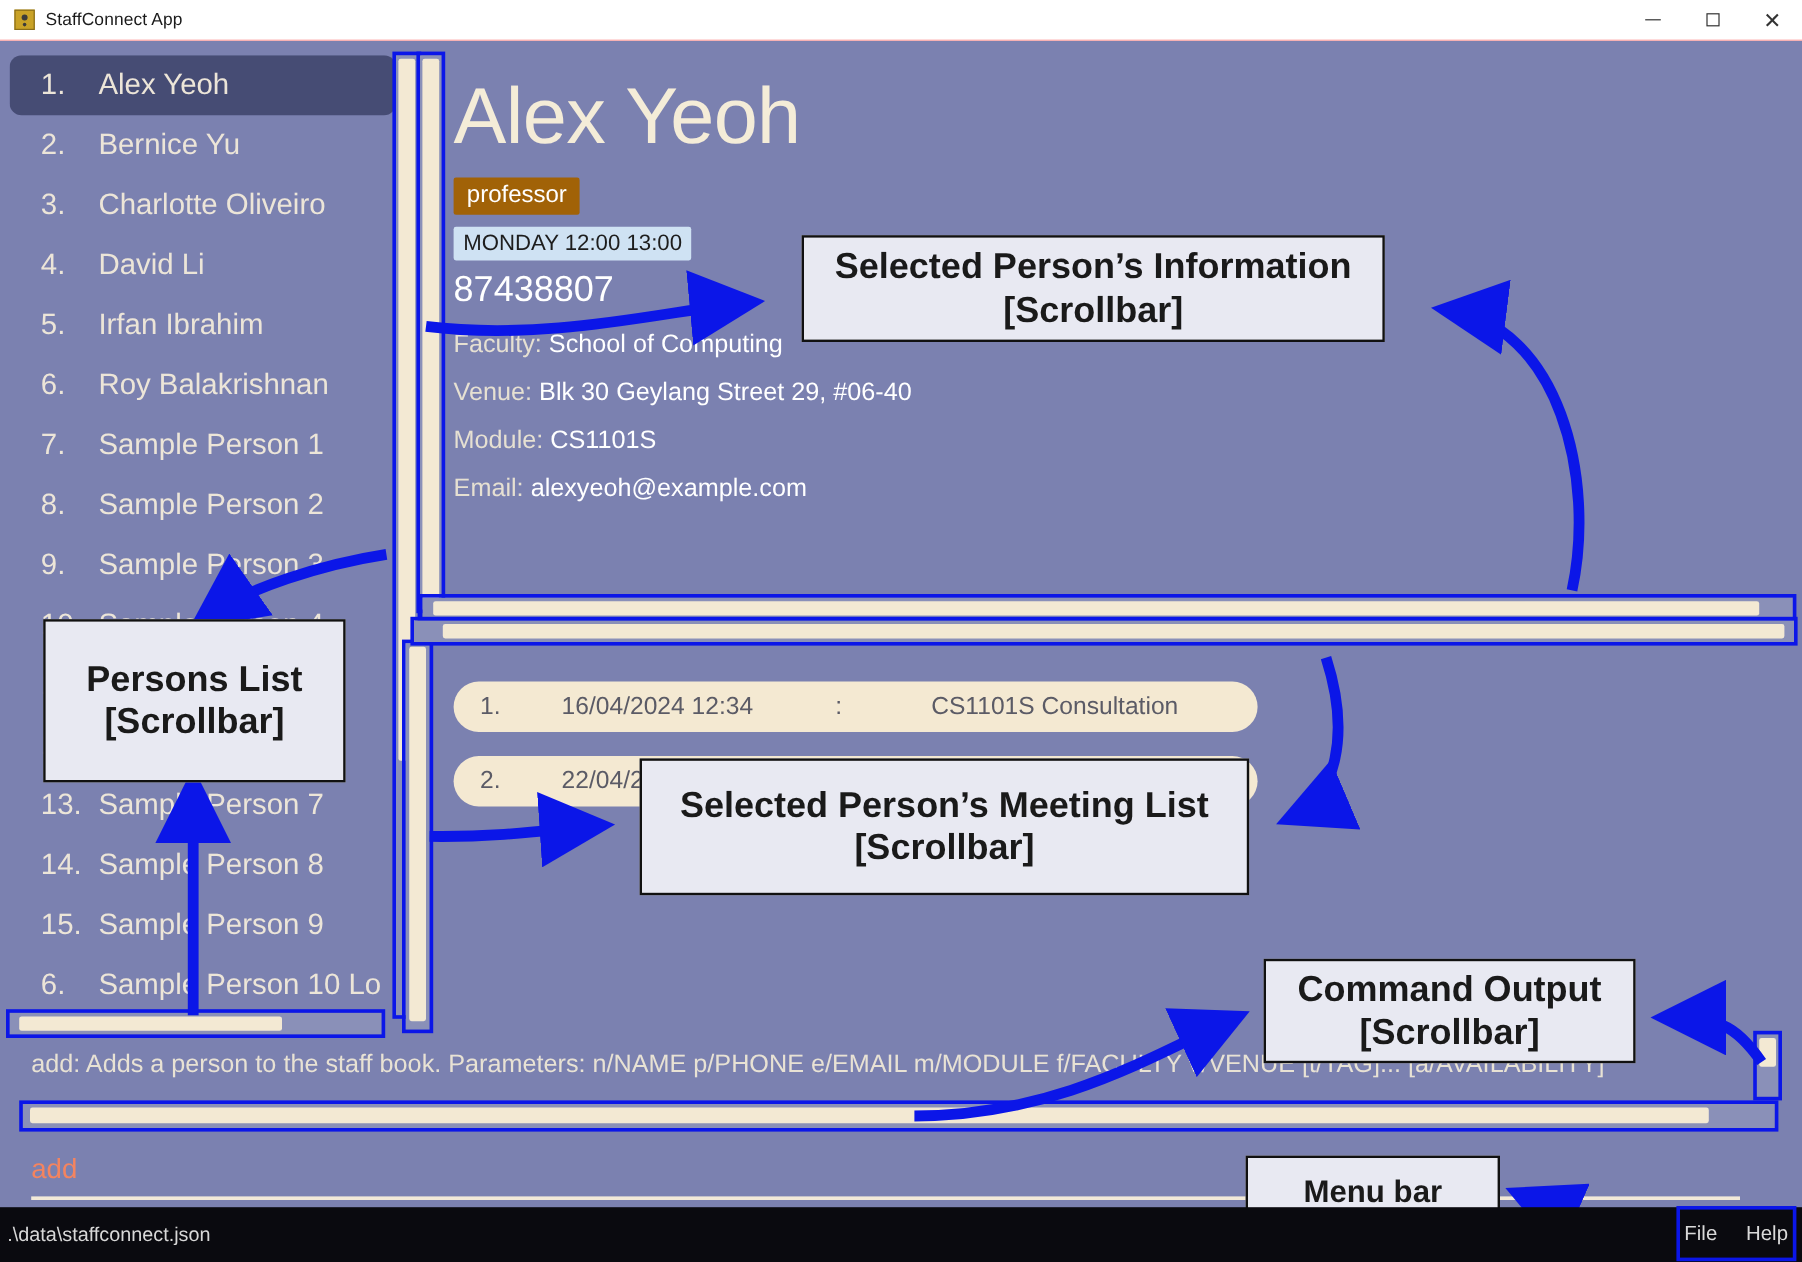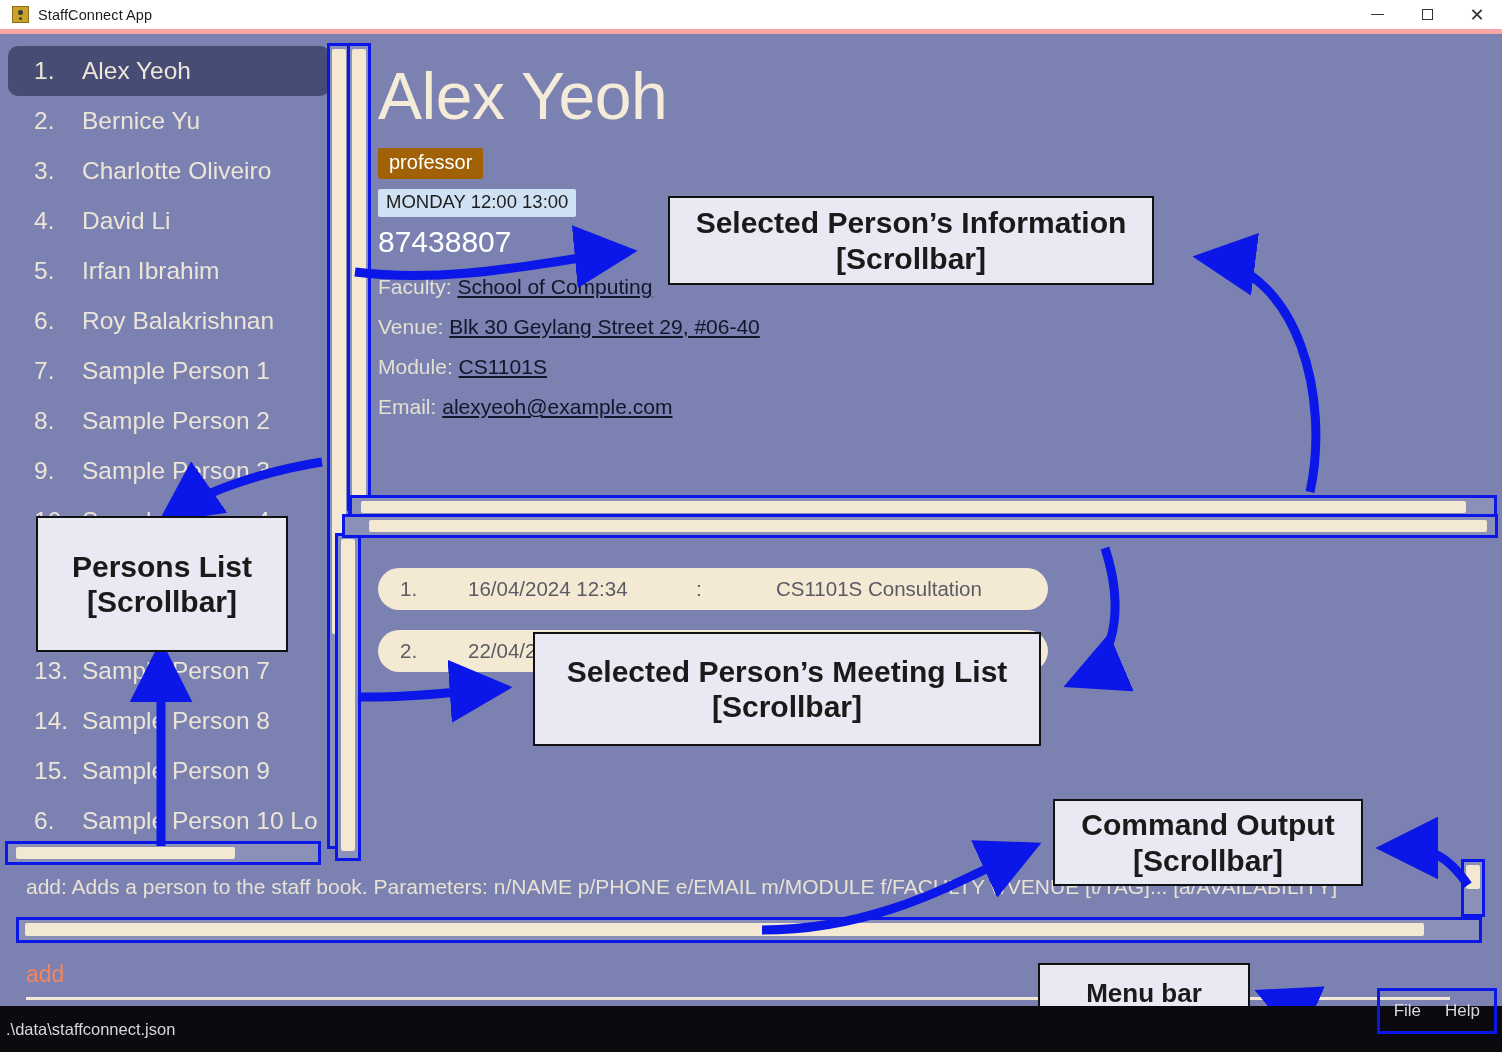--- a/index.html
+++ b/index.html
@@ -14,21 +14,21 @@
     position: relative;
     width: 1502px; height: 1052px;
     background: #7b81b0;
     overflow: hidden;
   }
 
   
   .titlebar {
     position: absolute; left: 0; top: 0; width: 1502px; height: 34px;
     background: #ffffff;
-    border-bottom: 5px solid #fca5a5;
+    border-bottom: 1px solid #fca5a5;
     display: flex; align-items: center;
   }
   .tb-icon {
     width: 17px; height: 17px; margin-left: 12px; margin-right: 9px;
     background: #c9a227;
     border: 1px solid #8a6d18;
     position: relative; flex: none;
   }
   .tb-icon::after {
     content: ""; position: absolute; left: 5px; top: 3px;
@@ -74,21 +74,21 @@
     display: inline-block; background: #a16207; color: #ffffff;
     font-size: 20px; padding: 3px 11px 5px; margin-top: 14px; border-radius: 2px;
   }
   .avail {
     display: inline-block; background: #cfe2f3; color: #1d1d1d;
     font-size: 18.5px; padding: 2px 8px 4px; margin-top: 10px; border-radius: 2px;
   }
   .phone { font-size: 30px; color: #ffffff; margin-top: 8px; }
   .field { font-size: 21px; color: #e6e0d2; margin-top: 16px; }
   .field .fkey { color: #e6e0d2; }
-  .field .fval { color: #0f172a; text-decoration: underline; }
+  .field .fval { color: #ffffff; }
 
   
   .meetings {
     position: absolute; left: 378px; top: 568px; width: 670px;
   }
   .meeting-row {
     height: 42px; display: flex; align-items: center;
     background: #f4e9d2; border-radius: 21px; margin-bottom: 20px;
     color: #5b5b66; font-size: 20.5px; padding-left: 22px;
   }
@@ -112,23 +112,23 @@
     background: #f2e9d8;
   }
 
   
   .statusbar {
     position: absolute; left: 0; bottom: 0; width: 1502px; height: 46px;
     background: #0a0a0f; color: #d8d8d8; font-size: 16.5px;
     display: flex; align-items: center; padding-left: 6px;
   }
   .menubar {
-    position: absolute; right: 8px; bottom: 21px; height: 40px;
+    position: absolute; right: 8px; bottom: 4px; height: 40px;
     display: flex; align-items: center; gap: 24px;
-    color: #d9d9d9; font-size: 17px; padding: 0 14px;
+    color: #d9d9d9; font-size: 17px; padding: 0 4px;
   }
 
   
   .sb { position: absolute; background: #8a90b8; }
   .sb-hl { outline: 3px solid #0b16e8; }
   .sb-thumb { position: absolute; background: #f3e9d3; border-radius: 2px; }
 
   
   .callout {
     position: absolute; background: #e8e9f2; border: 2px solid #111;

